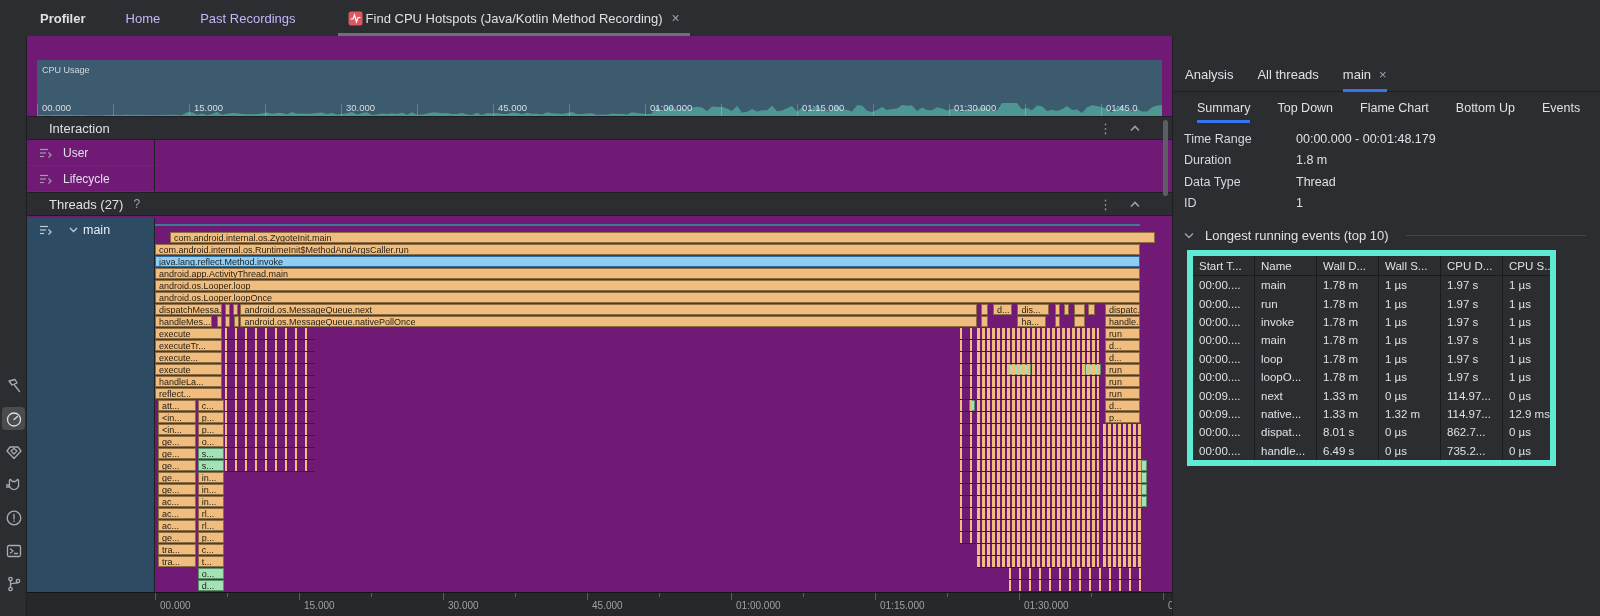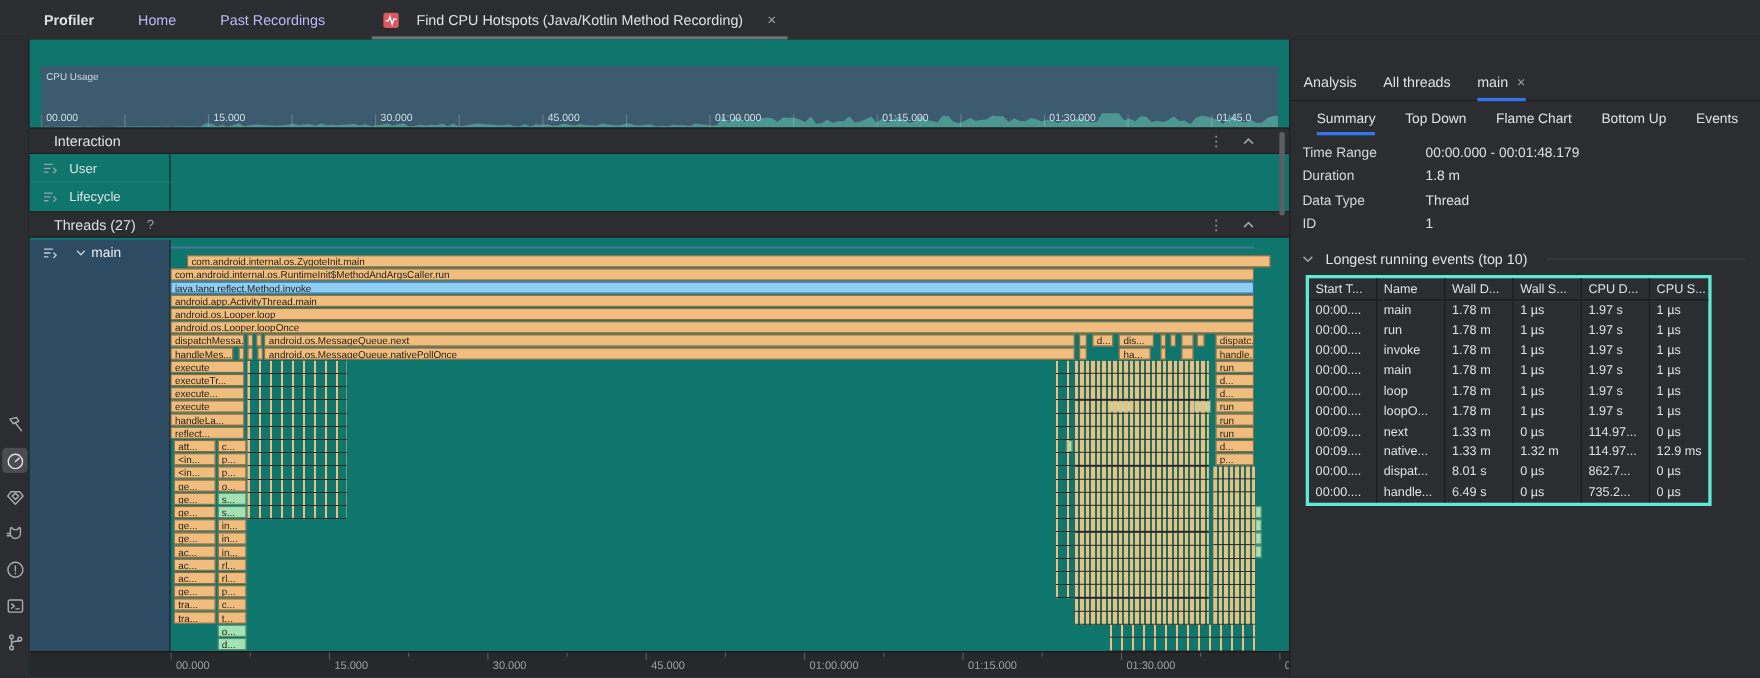--- a/index.html
+++ b/index.html
@@ -5,21 +5,21 @@
   * { margin:0; padding:0; box-sizing:border-box; }
   html,body { width:1600px; height:616px; overflow:hidden; background:#1e1f22;
     font-family:"Liberation Sans", sans-serif; color:#dfe1e5; }
   .window { position:absolute; inset:0; }
 
   
   .titlebar { position:absolute; left:0; top:0; width:1600px; height:36px; background:#2b2d30;
     display:flex; align-items:center; }
   .app-label { font-weight:bold; font-size:13px; margin-left:40px; }
   .nav-item { font-size:13px; margin-left:40px; color:#c4b5fd; cursor:default; }
-  .editor-tab { position:relative; display:flex; align-items:center; gap:16px; margin-left:42px;
+  .editor-tab { position:relative; display:flex; align-items:center; gap:3px; margin-left:42px;
     height:36px; padding:0 10px; font-size:13px;justify-content:flex-end; }
   .editor-tab .tab-underline { position:absolute; left:0; right:0; bottom:0; height:3px; background:#6e7175; }
   .tab-close { color:#9da0a8; font-size:14px; margin-left:6px; cursor:default; }
   .session-icon { width:15px; height:15px; }
 
   
   .toolbar-row { position:absolute; left:27px; right:0; top:36px; height:24px;
     display:flex; align-items:center; justify-content:flex-end; padding-right:38px; gap:6px; }
   .clear-link { color:#548af7; font-size:13px; margin-right:10px; cursor:pointer; }
   .tb-sep { width:1px; height:14px; border-left:1px dotted #53565c; margin-right:6px; }
@@ -29,21 +29,21 @@
   
   .stripe { position:absolute; left:0; top:36px; width:27px; bottom:0; background:#2b2d30;
     border-right:1px solid #1e1f22; }
   .stripe-item { position:absolute; left:2px; width:23px; height:23px; display:flex;
     align-items:center; justify-content:center; border-radius:4px; }
   .stripe-item.selected { background:#4a4c4f; }
   .stripe-item svg { stroke:#a8abb2; fill:none; stroke-width:1.3; stroke-linecap:round; stroke-linejoin:round; }
   .stripe-item.selected svg { stroke:#dfe1e5; }
 
   
-  .main { position:absolute; left:27px; top:36px; width:1145px; height:580px; background:#0f766e;text-decoration:underline; }
+  .main { position:absolute; left:27px; top:36px; width:1145px; height:580px; background:#701a75;text-decoration:underline; }
 
   .cpu-strip { position:absolute; left:10px; top:24px; width:1125px; height:56px; background:#3d5b6e; overflow:hidden; }
   .cpu-label { position:absolute; left:5px; top:5px; font-size:9px; color:#cfdae2; }
   .cpu-axis { position:absolute; left:0; right:0; bottom:0; height:18px; }
   .cpu-axis .axis-label { position:absolute; bottom:3px; font-size:9.5px; color:#d7dfe6; white-space:nowrap; }
   .cpu-axis .tick { position:absolute; bottom:0; width:1px; height:12px; background:rgba(205,222,232,.28); }
   #spark { position:absolute; left:0; bottom:0; width:1125px; height:16px; }
 
   .section-header { position:absolute; left:0; width:100%; height:24px; background:#2b2d30;
     border-top:1px solid #1e1f22; border-bottom:1px solid #1e1f22;
@@ -111,21 +111,21 @@
 
   .summary-block { position:absolute; left:11px; top:92px; width:400px; }
   .sum-row { display:flex; height:21.5px; align-items:center; font-size:12.5px; }
   .sum-label { width:112px; color:#d5d8de; }
   .sum-value { color:#dfe1e5; }
 
   .events-header { position:absolute; left:11px; top:192px; right:14px; display:flex; align-items:center; gap:11px; font-size:13px; }
   .events-header svg { stroke:#9da0a8; fill:none; stroke-width:1.4; }
   .events-header .rule { flex:1; height:1px; background:#43454a; margin-left:6px; }
 
-  .events-table { position:absolute; left:14px; top:214px; width:369px; border:3px solid #5eead4; font-size:11.5px; }
+  .events-table { position:absolute; left:14px; top:214px; width:369px; border:6px solid #5eead4; font-size:11.5px; }
   .thead { display:flex; height:20px; align-items:center; border-bottom:1px solid #1a1b1e; }
   .trow { display:flex; height:18.4px; align-items:center; }
   .th,.td { width:62px; flex:none; padding-left:6px; overflow:hidden; white-space:nowrap;
     border-right:1px solid #1a1b1e; height:100%; display:flex; align-items:center; }
   .th:last-child,.td:last-child { width:57px; border-right:none; flex:1; }
 </style>
 </head>
 <body>
 
 <div class="window">

